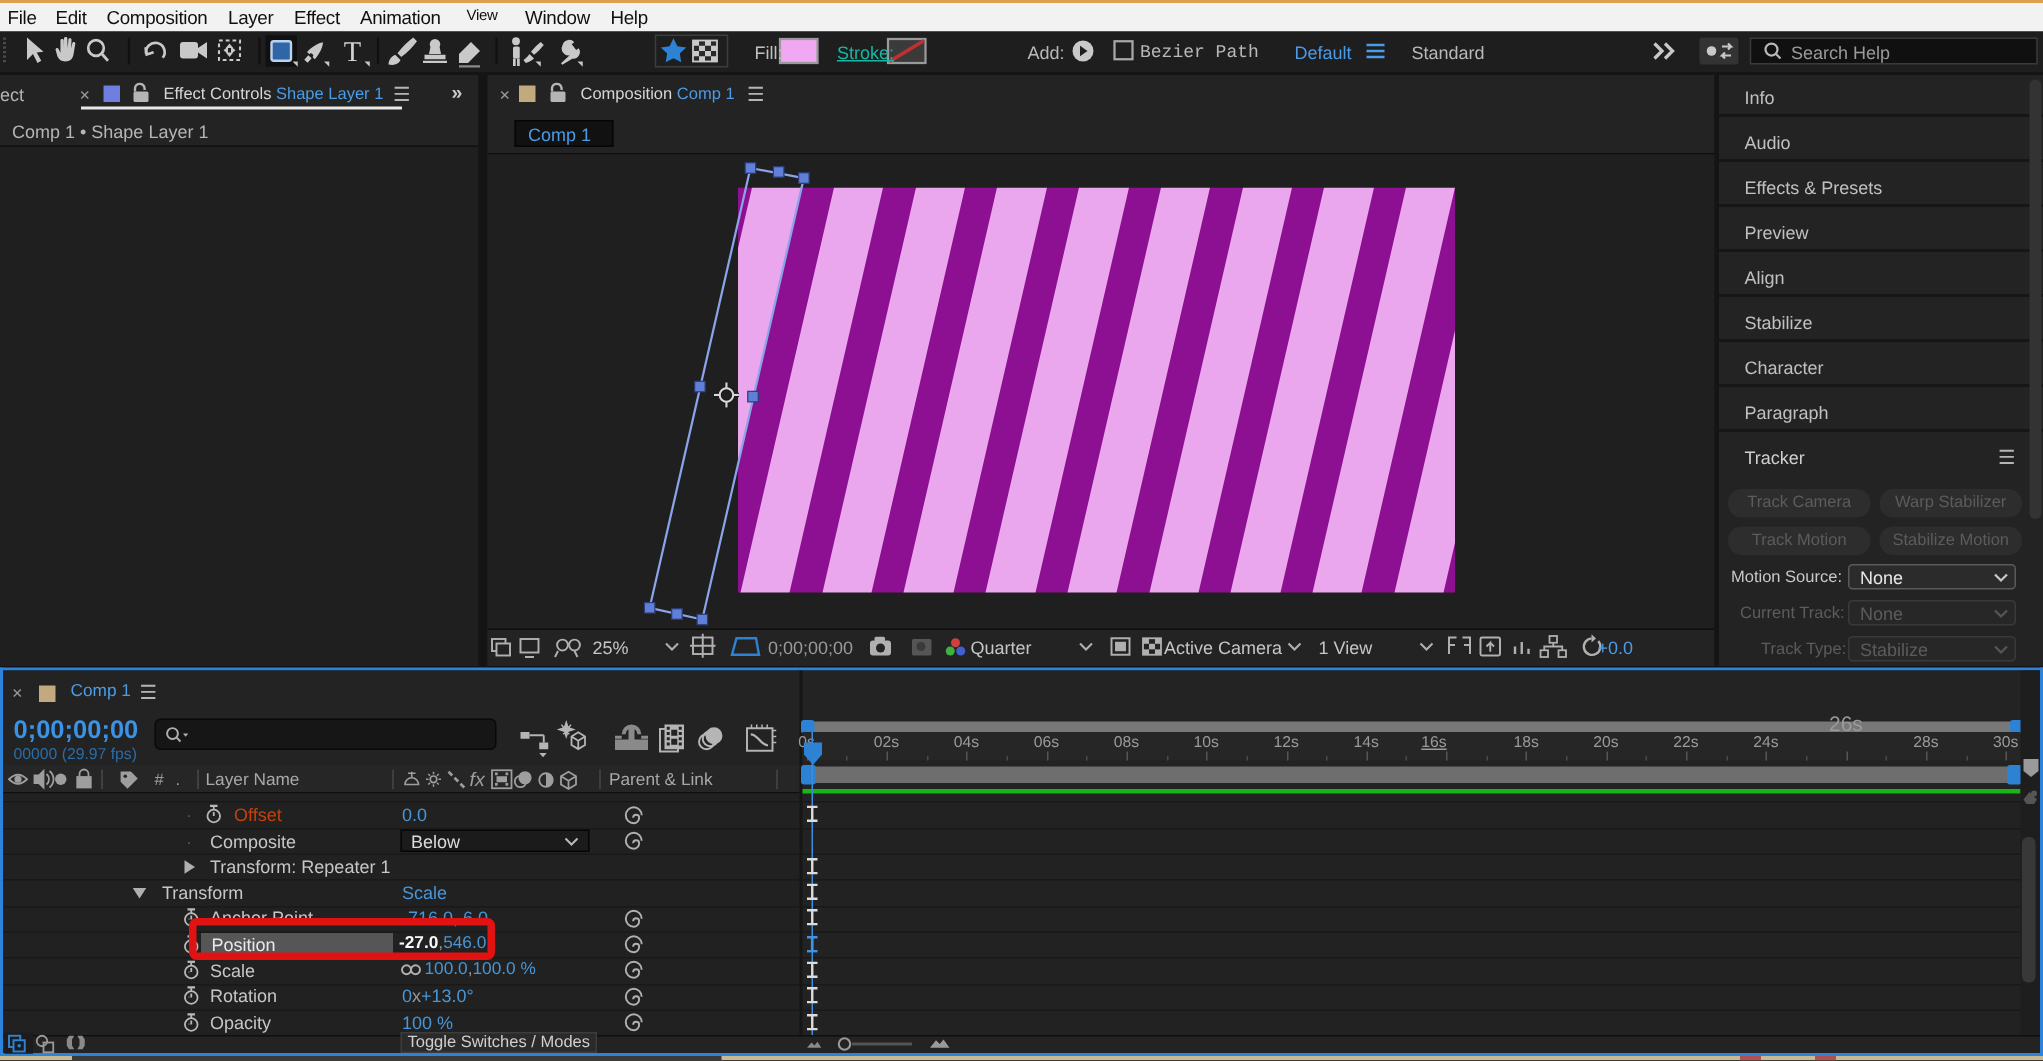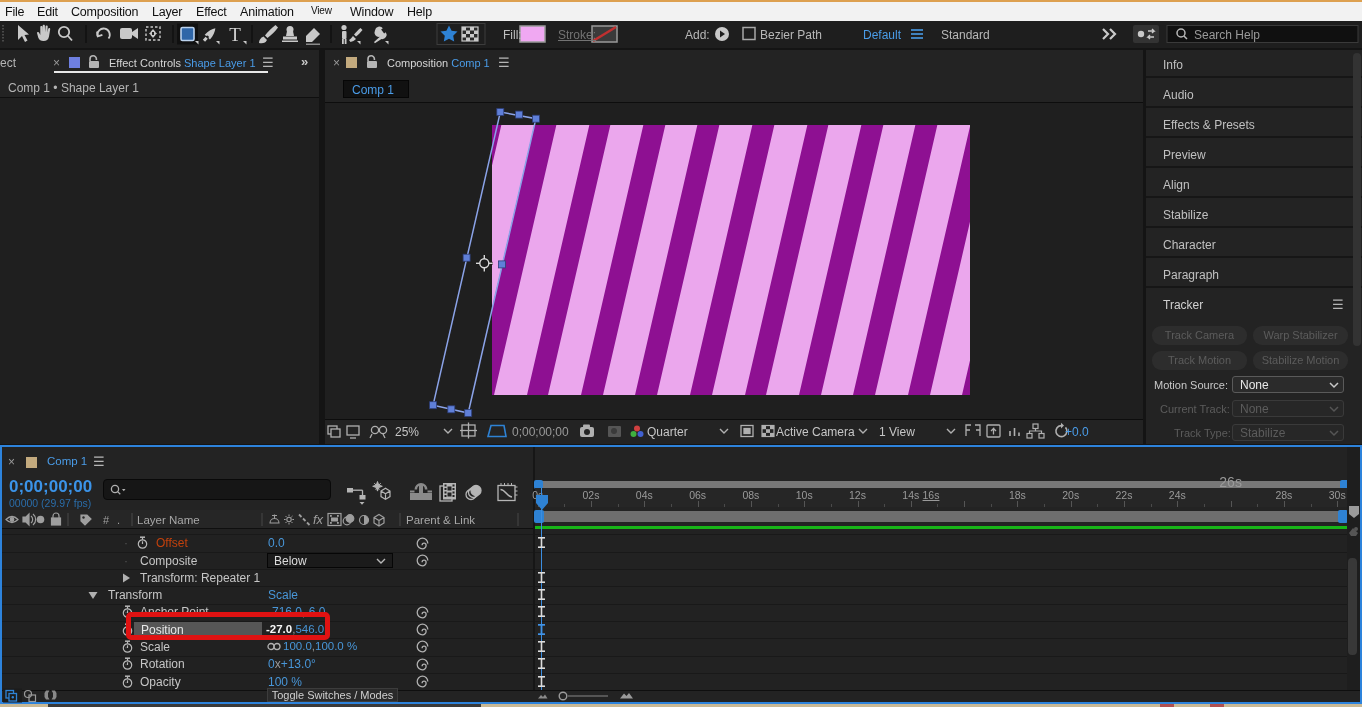--- a/index.html
+++ b/index.html
@@ -159,24 +159,24 @@
           <path d="M1154 16 l-6 0 2 -2 m-2 2 l2 2" stroke="#c9c9c9" stroke-width="1.4" fill="none"></path>
         </g>
 
   <rect x="1167" y="4.5" width="191" height="17" fill="#101010" stroke="#3a3a3a" stroke-width="1"></rect>
   <g stroke="#b8b8b8" stroke-width="1.5" fill="none">
           <circle cx="1181" cy="12" r="4"></circle>
           <line x1="1184" y1="15" x2="1187" y2="18"></line>
         </g>
 </svg>
   <div class="t" style="left:503px;top:7px;font-size:12px;color:#c0c0c0;">Fill:</div>
-  <div class="t" style="left:558px;top:7px;font-size:12px;color:#737373;text-decoration:underline;">Stroke:</div>
+  <div class="t" style="left:558px;top:7px;font-size:12px;color:#14b8a6;text-decoration:underline;">Stroke:</div>
   <div class="t" style="left:631px;top:7px;font-size:12px;color:#b8b8b8;margin-top:36px;">- px</div>
   <div class="t" style="left:685px;top:7px;font-size:12px;color:#b8b8b8;">Add:</div>
-  <div class="t" style="left:760px;top:7px;font-size:12px;color:#b8b8b8;">Bezier Path</div>
+  <div class="t" style="left:760px;top:7px;font-size:12px;color:#b8b8b8;font-family:Liberation Mono, monospace;">Bezier Path</div>
   <div class="t" style="left:863px;top:7px;font-size:12px;color:#4a9ce8;">Default</div>
   <div class="t" style="left:941px;top:7px;font-size:12px;color:#b8b8b8;">Standard</div>
   <div class="t" style="left:1194px;top:7px;font-size:12px;color:#9a9a9a;">Search Help</div>
 </div>
 
 <div class="abs" style="left:0;top:50px;width:319px;height:394px;background:#232323;">
   <div class="t" style="left:0px;top:6px;font-size:12px;color:#b5b5b5;">ect</div>
   <div class="t" style="left:53px;top:6px;font-size:12px;color:#9a9a9a;">×</div>
   <div class="abs" style="left:69px;top:7px;width:11px;height:11px;background:#6e7fe0;"></div>
   <svg class="abs" style="left:88px;top:5px;" width="12" height="14" viewBox="0 0 12 14">
@@ -686,21 +686,21 @@
   <div class="abs" style="left:777.6px;top:58.5px;width:1px;height:3.5px;background:#4a4a4a;"></div>
   <div class="t" style="left:804.2px;top:44px;font-size:10.5px;color:#9a9a9a;transform:translateX(-50%);">10s</div>
   <div class="abs" style="left:804.2px;top:56px;width:1px;height:6px;background:#555;"></div>
   <div class="abs" style="left:830.9px;top:58.5px;width:1px;height:3.5px;background:#4a4a4a;"></div>
   <div class="t" style="left:857.5px;top:44px;font-size:10.5px;color:#9a9a9a;transform:translateX(-50%);">12s</div>
   <div class="abs" style="left:857.5px;top:56px;width:1px;height:6px;background:#555;"></div>
   <div class="abs" style="left:884.1px;top:58.5px;width:1px;height:3.5px;background:#4a4a4a;"></div>
   <div class="t" style="left:910.8px;top:44px;font-size:10.5px;color:#9a9a9a;transform:translateX(-50%);">14s</div>
   <div class="abs" style="left:910.8px;top:56px;width:1px;height:6px;background:#555;"></div>
   <div class="abs" style="left:937.4px;top:58.5px;width:1px;height:3.5px;background:#4a4a4a;"></div>
-  <div class="t" style="left:931px;top:44px;font-size:10.5px;color:#9a9a9a;transform:translateX(-50%);text-decoration:underline;">16s</div>
+  <div class="t" style="left:956px;top:44px;font-size:10.5px;color:#9a9a9a;transform:translateX(-50%);text-decoration:underline;">16s</div>
   <div class="abs" style="left:964.1px;top:56px;width:1px;height:6px;background:#555;"></div>
   <div class="abs" style="left:990.8px;top:58.5px;width:1px;height:3.5px;background:#4a4a4a;"></div>
   <div class="t" style="left:1017.4px;top:44px;font-size:10.5px;color:#9a9a9a;transform:translateX(-50%);">18s</div>
   <div class="abs" style="left:1017.4px;top:56px;width:1px;height:6px;background:#555;"></div>
   <div class="abs" style="left:1044.1px;top:58.5px;width:1px;height:3.5px;background:#4a4a4a;"></div>
   <div class="t" style="left:1070.7px;top:44px;font-size:10.5px;color:#9a9a9a;transform:translateX(-50%);">20s</div>
   <div class="abs" style="left:1070.7px;top:56px;width:1px;height:6px;background:#555;"></div>
   <div class="abs" style="left:1097.4px;top:58.5px;width:1px;height:3.5px;background:#4a4a4a;"></div>
   <div class="t" style="left:1124.0px;top:44px;font-size:10.5px;color:#9a9a9a;transform:translateX(-50%);">22s</div>
   <div class="abs" style="left:1124.0px;top:56px;width:1px;height:6px;background:#555;"></div>

